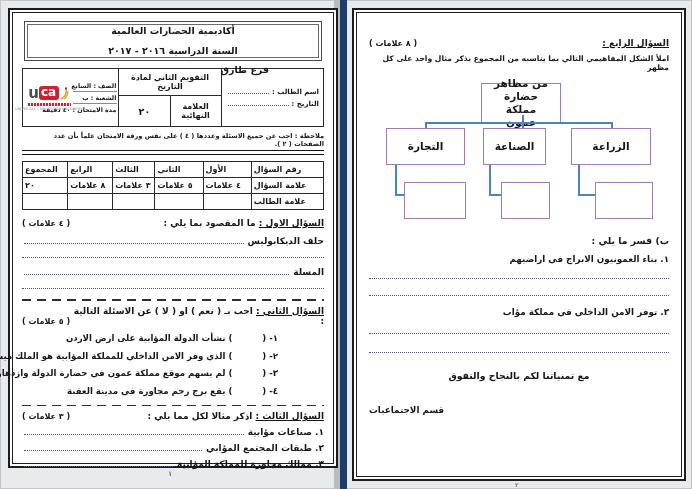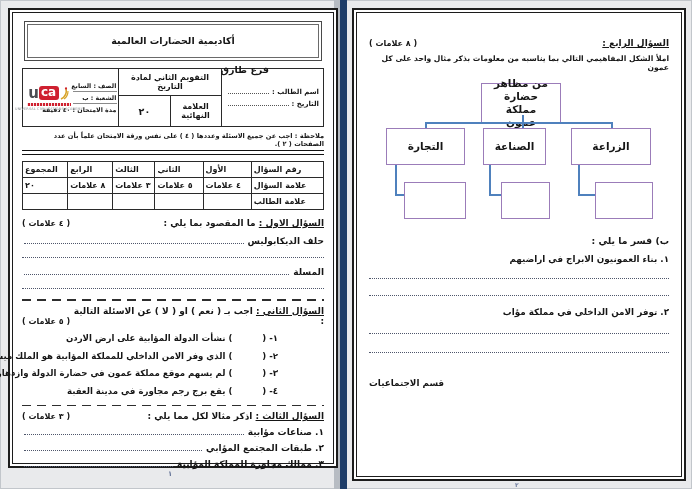--- a/index.html
+++ b/index.html
@@ -86,20 +86,21 @@
 <div class="gutter-navy"></div>
 
 <div class="page" style="left:8px;top:8px;width:330px;height:460px;">
   <div class="page-inner-frame"></div>
   <div class="page-content">
 
     <div class="hdr-box">
       <div class="hdr-box-inner"></div>
       <div class="hdr-center">
         <div class="hdr-line">أكاديمية الحضارات العالمية</div>
+        <div class="hdr-line">السنة الدراسية ٢٠١٦ - ٢٠١٧</div>
       </div>
       <div class="hdr-branch">فرع طارق</div>
     </div>
 
     <table class="info-table" dir="rtl">
       <colgroup>
           <col style="width:34%">
           <col style="width:17%">
           <col style="width:17%">
           <col style="width:32%">
@@ -262,21 +263,21 @@
 <div class="page-num" style="left:168px;top:470px;">١</div>
 
 <div class="page" style="left:352px;top:8px;width:334px;height:473px;">
   <div class="page-inner-frame"></div>
   <div class="page-content" style="padding:8px 12px;">
 
     <div class="q-head q4-head">
       <span class="q-title">السؤال الرابع :</span>
       <span class="q-marks">( ٨ علامات )</span>
     </div>
-    <div class="q4-intro">املأ الشكل المفاهيمي التالي بما يناسبه من معلومات بذكر مثال واحد على كل عمون</div>
+    <div class="q4-intro">املأ الشكل المفاهيمي التالي بما يناسبه من المجموع بذكر مثال واحد على كل مظهر</div>
 
     <div class="diagram">
       <div class="dbox" style="left:112px;top:8px;width:80px;height:40px;padding:11px;">من مظاهر حضارة مملكة عمون</div>
 
       <div class="dline" style="left:153px;top:40px;width:2px;height:8px;"></div>
       <div class="dline" style="left:56px;top:47px;width:188px;height:2px;"></div>
       <div class="dline" style="left:56px;top:47px;width:2px;height:7px;"></div>
       <div class="dline" style="left:153px;top:47px;width:2px;height:7px;"></div>
       <div class="dline" style="left:242px;top:47px;width:2px;height:7px;"></div>
 
@@ -297,17 +298,18 @@
     </div>
 
     <div class="b-title">ب) فسر ما يلي :</div>
     <div class="b-item">١. بناء العمونيون الابراج في اراضيهم</div>
     <div class="dot-line" style="margin-top:14px;"></div>
     <div class="dot-line" style="margin-top:15px;"></div>
     <div class="b-item" style="margin-top:10px;">٢. توفر الامن الداخلي في مملكة مؤاب</div>
     <div class="dot-line" style="margin-top:16px;"></div>
     <div class="dot-line" style="margin-top:17px;"></div>
 
+    <div class="closing">مع تمنياتنا لكم بالنجاح والتفوق</div>
     <div class="dept">قسم الاجتماعيات</div>
 
   </div>
 </div>
 <div class="page-num" style="left:515px;top:481px;font-size:6px;">٢</div>
 
 </body></html>

